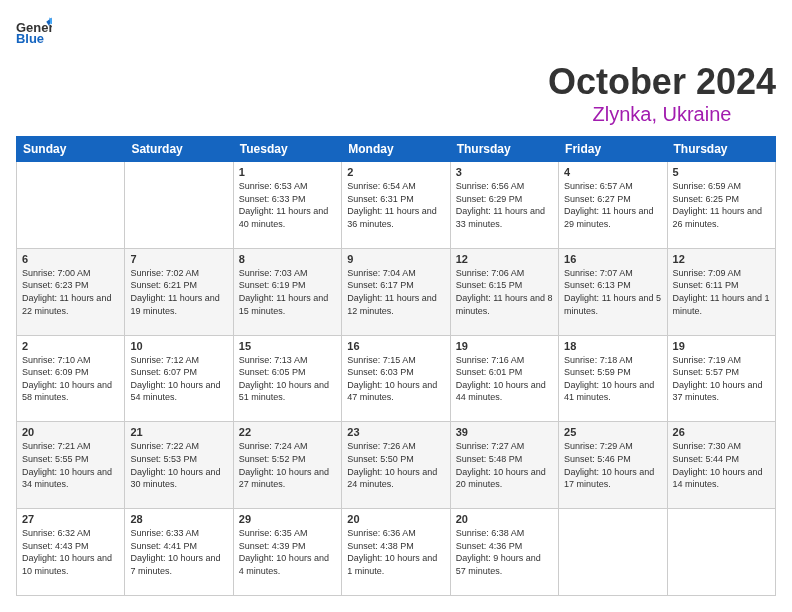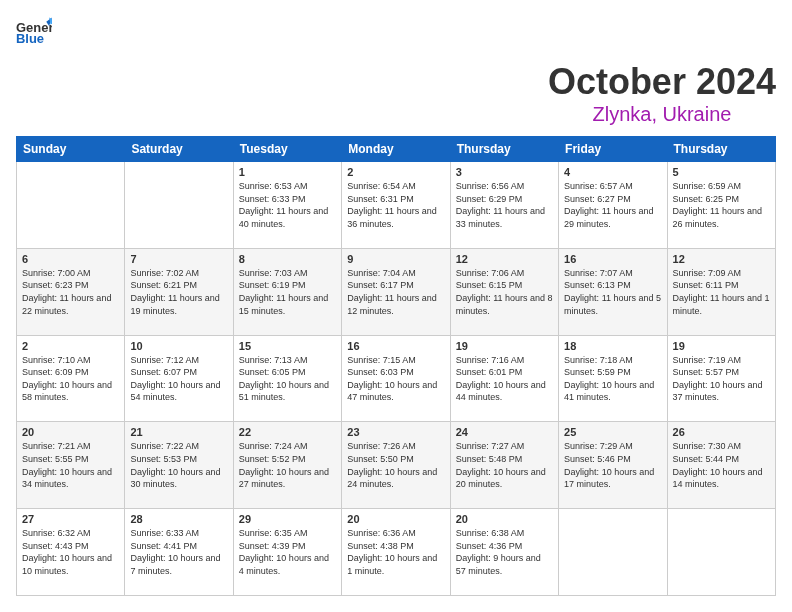--- a/index.html
+++ b/index.html
@@ -213,21 +213,21 @@
           </td>
           <td>
             <span class="day-num">22</span>
             <div class="cell-info">Sunrise: 7:24 AM<br>Sunset: 5:52 PM<br>Daylight: 10 hours and 27 minutes.</div>
           </td>
           <td>
             <span class="day-num">23</span>
             <div class="cell-info">Sunrise: 7:26 AM<br>Sunset: 5:50 PM<br>Daylight: 10 hours and 24 minutes.</div>
           </td>
           <td>
-            <span class="day-num">24</span>
+            <span class="day-num">39</span>
             <div class="cell-info">Sunrise: 7:27 AM<br>Sunset: 5:48 PM<br>Daylight: 10 hours and 20 minutes.</div>
           </td>
           <td>
             <span class="day-num">25</span>
             <div class="cell-info">Sunrise: 7:29 AM<br>Sunset: 5:46 PM<br>Daylight: 10 hours and 17 minutes.</div>
           </td>
           <td>
             <span class="day-num">26</span>
             <div class="cell-info">Sunrise: 7:30 AM<br>Sunset: 5:44 PM<br>Daylight: 10 hours and 14 minutes.</div>
           </td>

